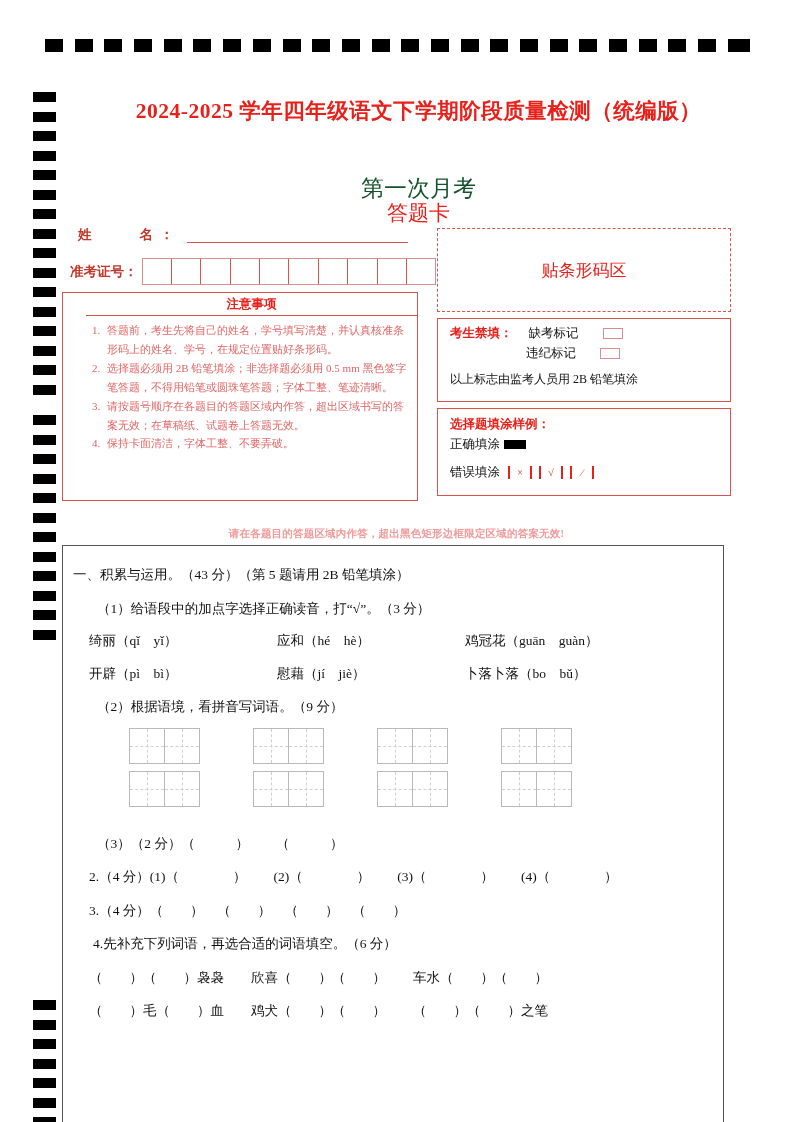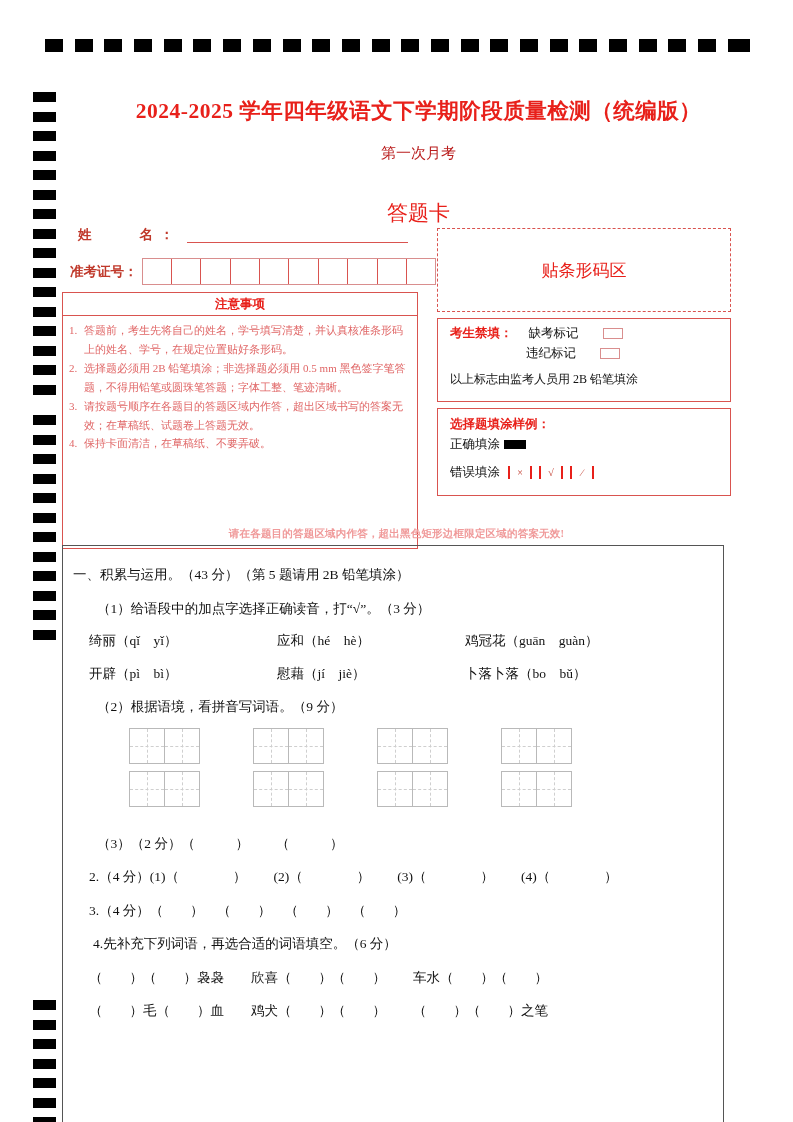--- a/index.html
+++ b/index.html
@@ -20,37 +20,37 @@
 
   .tm-left{position:absolute;left:33px;width:23px;display:flex;flex-direction:column;}
   .tm-left i{display:block;width:23px;height:10px;background:#000;margin-bottom:9.5px;}
   #tmLeftA{top:92px;}
   #tmLeftB{top:415px;}
   #tmLeftC{top:1000px;}
 
   
   .hdr{position:absolute;left:0;right:0;text-align:center;padding-left:44px;}
   .title1{top:96px;font-size:21.5px;font-weight:bold;color:#e8201a;letter-spacing:.5px;}
-  .title2{top:144px;font-size:15px;color:#b91c1c;}
+  .title2{top:173px;font-size:23px;color:#14532d;}
   .title3{top:199px;font-size:21px;color:#e8201a;}
 
   
   .name-row{position:absolute;left:78px;top:226px;width:330px;
             display:flex;align-items:flex-end;font-size:13.5px;color:#c0392b;font-weight:bold;}
   .name-row .lbl{letter-spacing:7px;white-space:nowrap;}
   .name-line{flex:1;border-bottom:1.6px solid #d9534f;height:15px;margin-left:6px;margin-bottom:1px;}
 
   .id-row{position:absolute;left:70px;top:258px;display:flex;align-items:center;
           font-size:13.5px;color:#c0392b;font-weight:bold;}
   .id-boxes{display:flex;margin-left:4px;border:1.4px solid #d98e8e;}
   .id-boxes b{display:block;width:28.4px;height:25px;border-right:1.4px solid #d9534f;}
   .id-boxes b:last-child{border-right:none;}
 
-  .notice{position:absolute;left:62px;top:292px;width:356px;height:257px;
-          border:1.3px solid #d9534f;box-sizing:border-box;}
+  .notice{position:absolute;left:62px;top:292px;width:356px;height:209px;
+          border:1.3px solid #d9534f;box-sizing:border-box;padding-left:23px;}
   .notice h4{margin:0;padding:3px 0 2px;text-align:center;font-size:12.5px;
              color:#e8201a;font-weight:bold;border-bottom:1.3px solid #d9534f;}
   .notice ol{margin:0;padding:5px 8px 0 6px;list-style:none;}
   .notice li{font-size:11px;line-height:1.72;color:#e06666;display:flex;}
   .notice li .num{width:15px;flex:none;}
   .notice li .txt{flex:1;}
 
   
   .barcode{position:absolute;left:437px;top:228px;width:294px;height:84px;
            border:1.4px dashed #d9534f;box-sizing:border-box;
@@ -211,21 +211,21 @@
     <li>
       <span class="num">2.</span>
       <span class="txt">选择题必须用 2B 铅笔填涂；非选择题必须用 0.5 mm 黑色签字笔答题，不得用铅笔或圆珠笔答题；字体工整、笔迹清晰。</span>
     </li>
     <li>
       <span class="num">3.</span>
       <span class="txt">请按题号顺序在各题目的答题区域内作答，超出区域书写的答案无效；在草稿纸、试题卷上答题无效。</span>
     </li>
     <li>
       <span class="num">4.</span>
-      <span class="txt">保持卡面清洁，在草稿纸、不要弄破。</span>
+      <span class="txt">保持卡面清洁，字体工整、不要弄破。</span>
     </li>
   </ol>
 </div>
 
 <div class="barcode">
   <span>贴条形码区</span>
 </div>
 
 <div class="forbid">
   <div class="r1">

